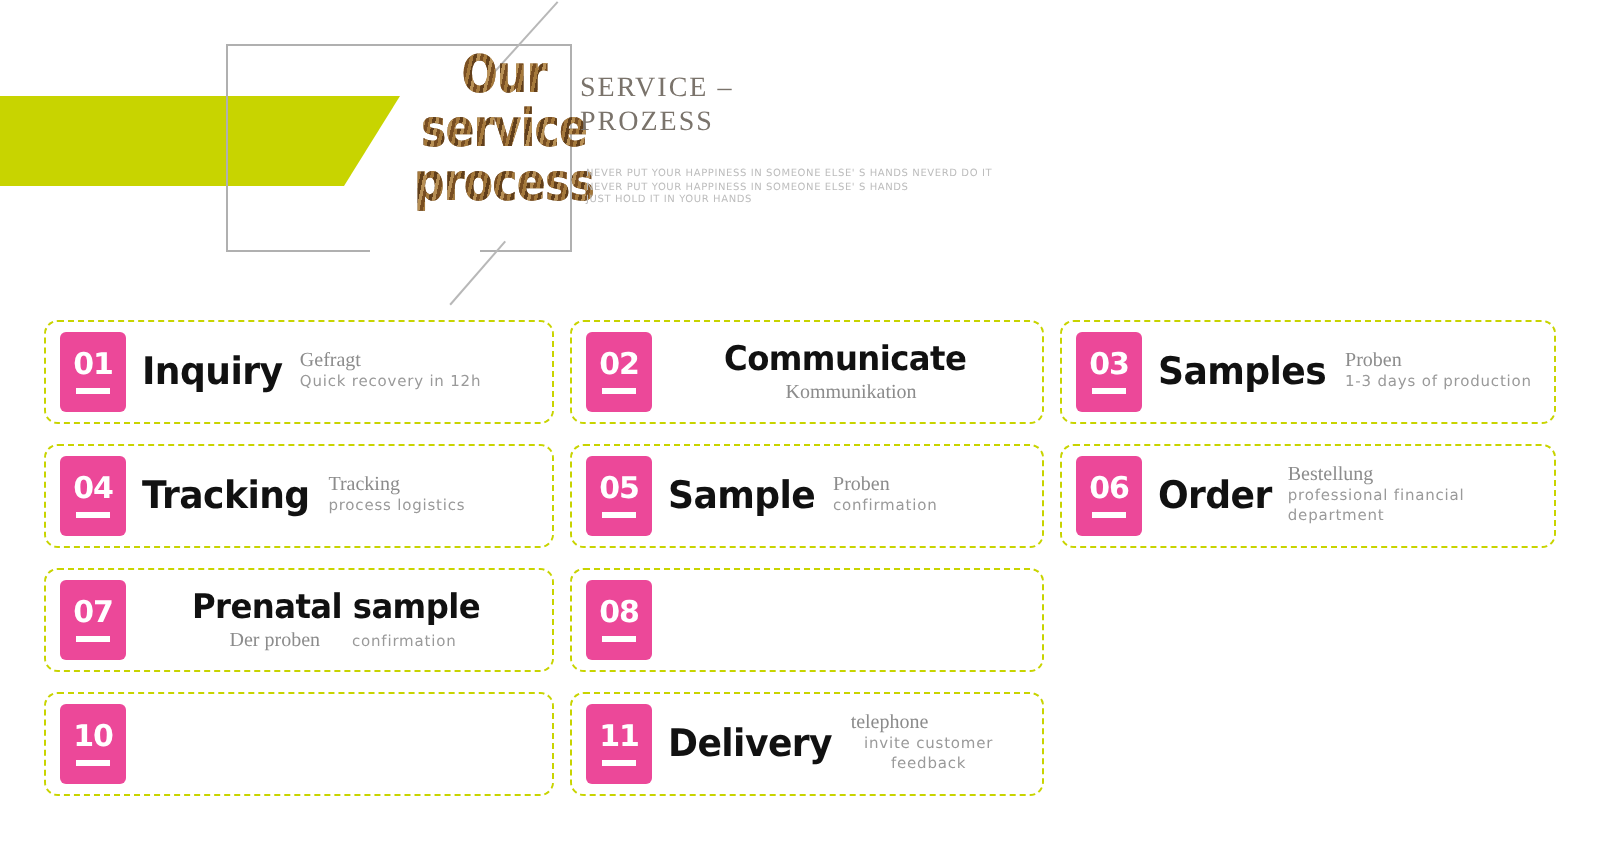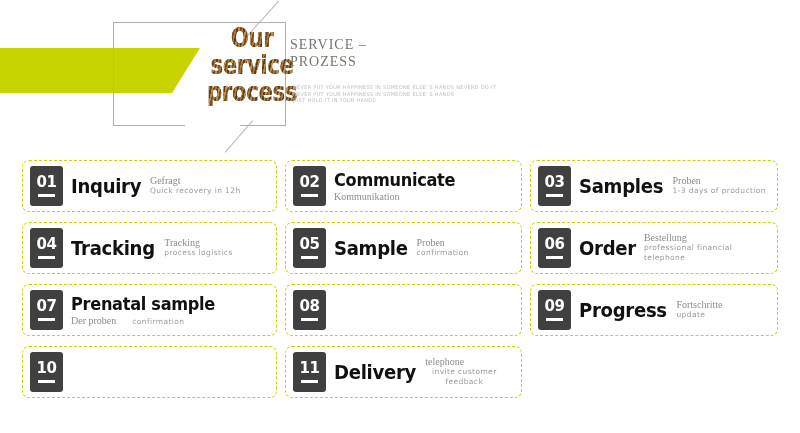--- a/index.html
+++ b/index.html
@@ -97,21 +97,21 @@
     display:flex;
     align-items:center;
     overflow:hidden;
   }
   .card.col1{left:22px;width:255px;}
   .card.col2{left:285px;width:237px;}
   .card.col3{left:530px;width:248px;}
 
   .badge{
     width:33px;height:40px;
-    background:#404040;
+    background:#ec4899;
     border-radius:3px;
     margin-left:7px;
     flex:0 0 auto;
     display:flex;
     flex-direction:column;
     align-items:center;
     justify-content:center;
     color:#ffffff;
   }
   .badge .num{
@@ -128,21 +128,21 @@
   .card-body{
     flex:1 1 auto;
     display:flex;
     align-items:center;
     padding-left:8px;
     padding-right:4px;
     min-width:0;
   }
   .card-body.stacked{
     flex-direction:column;
-    align-items:flex-start;
+    align-items:center;
     justify-content:center;
   }
   .title{
     font-family:"DejaVu Sans", sans-serif;
     font-weight:bold;
     font-size:19px;
     line-height:21px;
     color:#111111;
     letter-spacing:-0.3px;
     white-space:nowrap;
@@ -282,21 +282,21 @@
 
     <div class="card col3">
       <div class="badge">
         <div class="num">06</div>
         <div class="bar"></div>
       </div>
       <div class="card-body">
         <div class="title">Order</div>
         <div class="desc">
           <div class="de">Bestellung</div>
-          <div class="en" style="white-space:normal;max-width:112px;">professional  financial telephone</div>
+          <div class="en" style="white-space:normal;max-width:112px;">professional  financial department</div>
         </div>
       </div>
     </div>
   </div>
 
   <div class="row">
 
     <div class="card col1">
       <div class="badge">
         <div class="num">07</div>
@@ -311,33 +311,20 @@
       </div>
     </div>
 
     <div class="card col2">
       <div class="badge">
         <div class="num">08</div>
         <div class="bar"></div>
       </div>
     </div>
 
-    <div class="card col3">
-      <div class="badge">
-        <div class="num">09</div>
-        <div class="bar"></div>
-      </div>
-      <div class="card-body">
-        <div class="title">Progress</div>
-        <div class="desc">
-          <div class="de">Fortschritte</div>
-          <div class="en">update</div>
-        </div>
-      </div>
-    </div>
   </div>
 
   <div class="row">
 
     <div class="card col1">
       <div class="badge">
         <div class="num">10</div>
         <div class="bar"></div>
       </div>
     </div>

